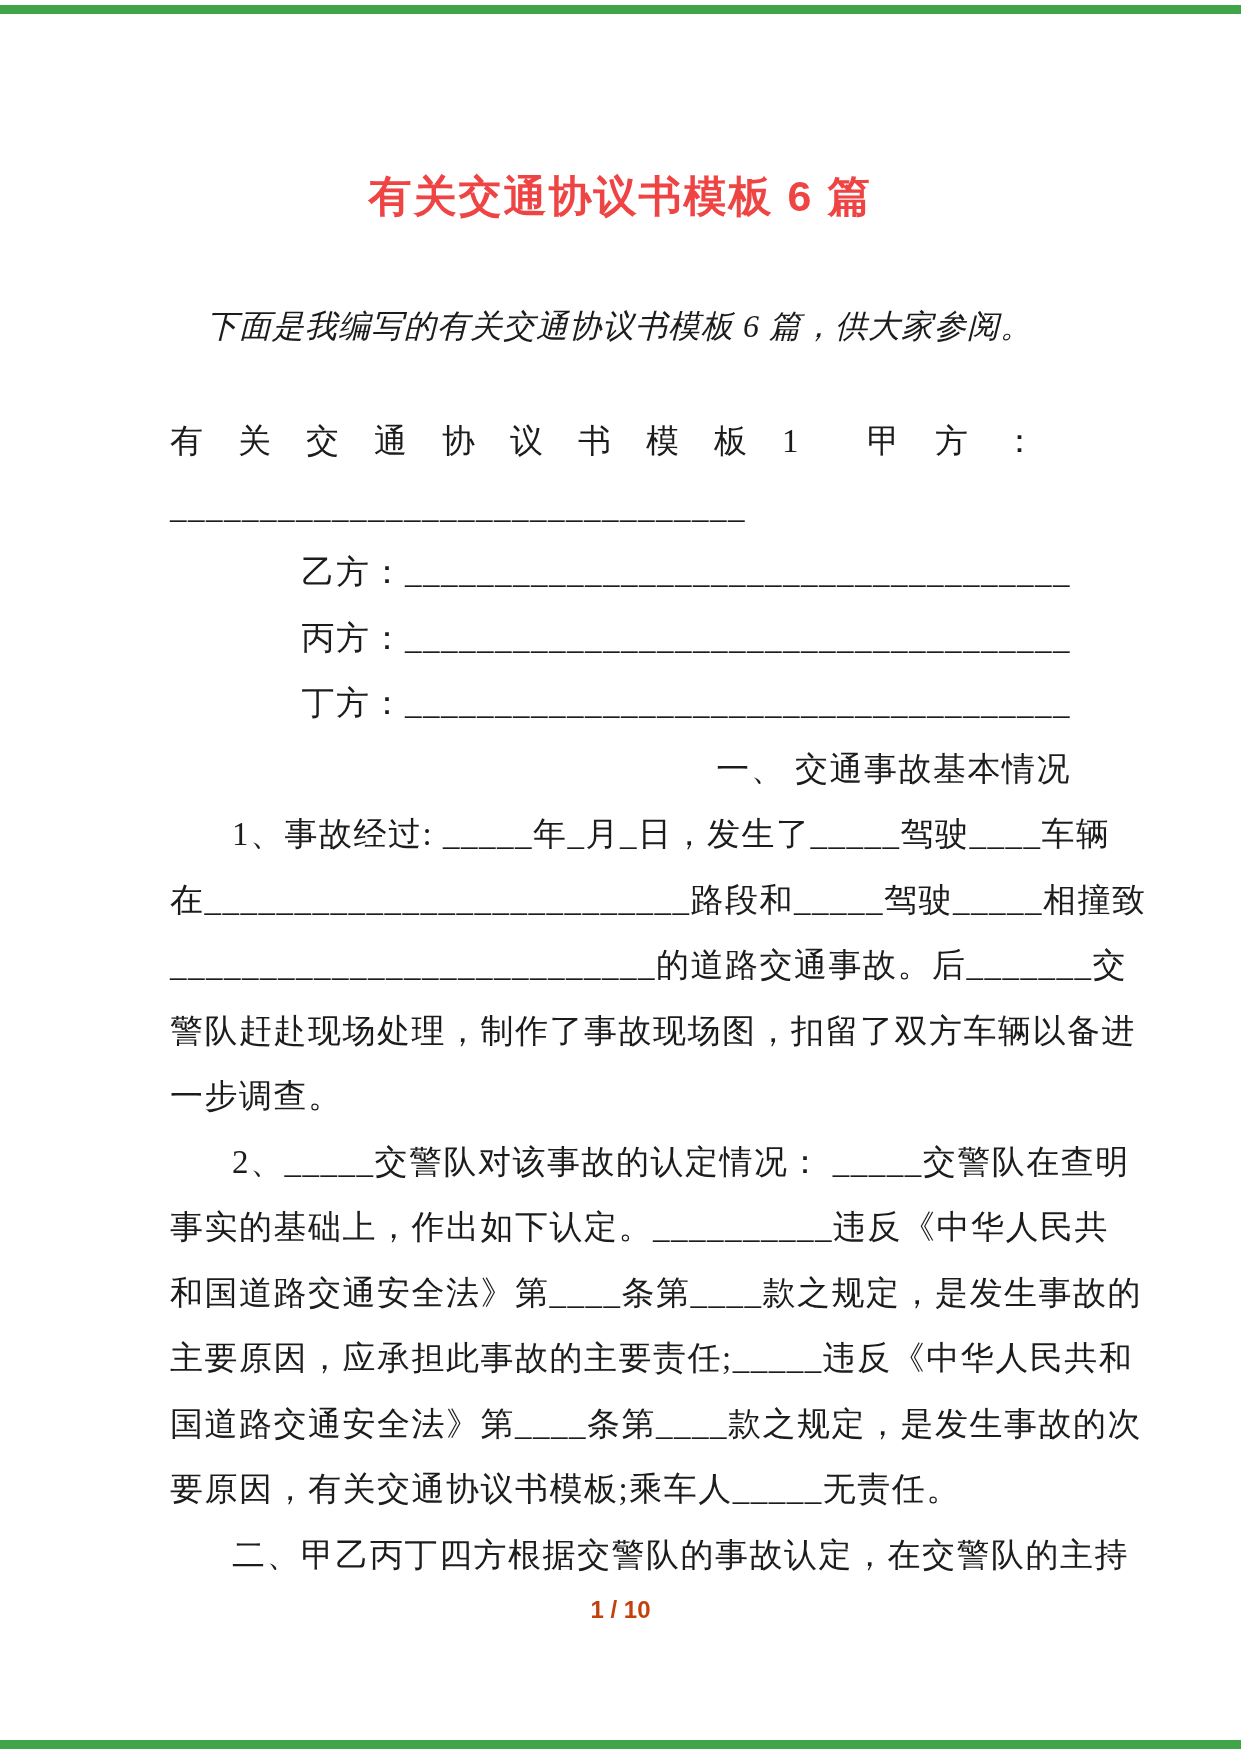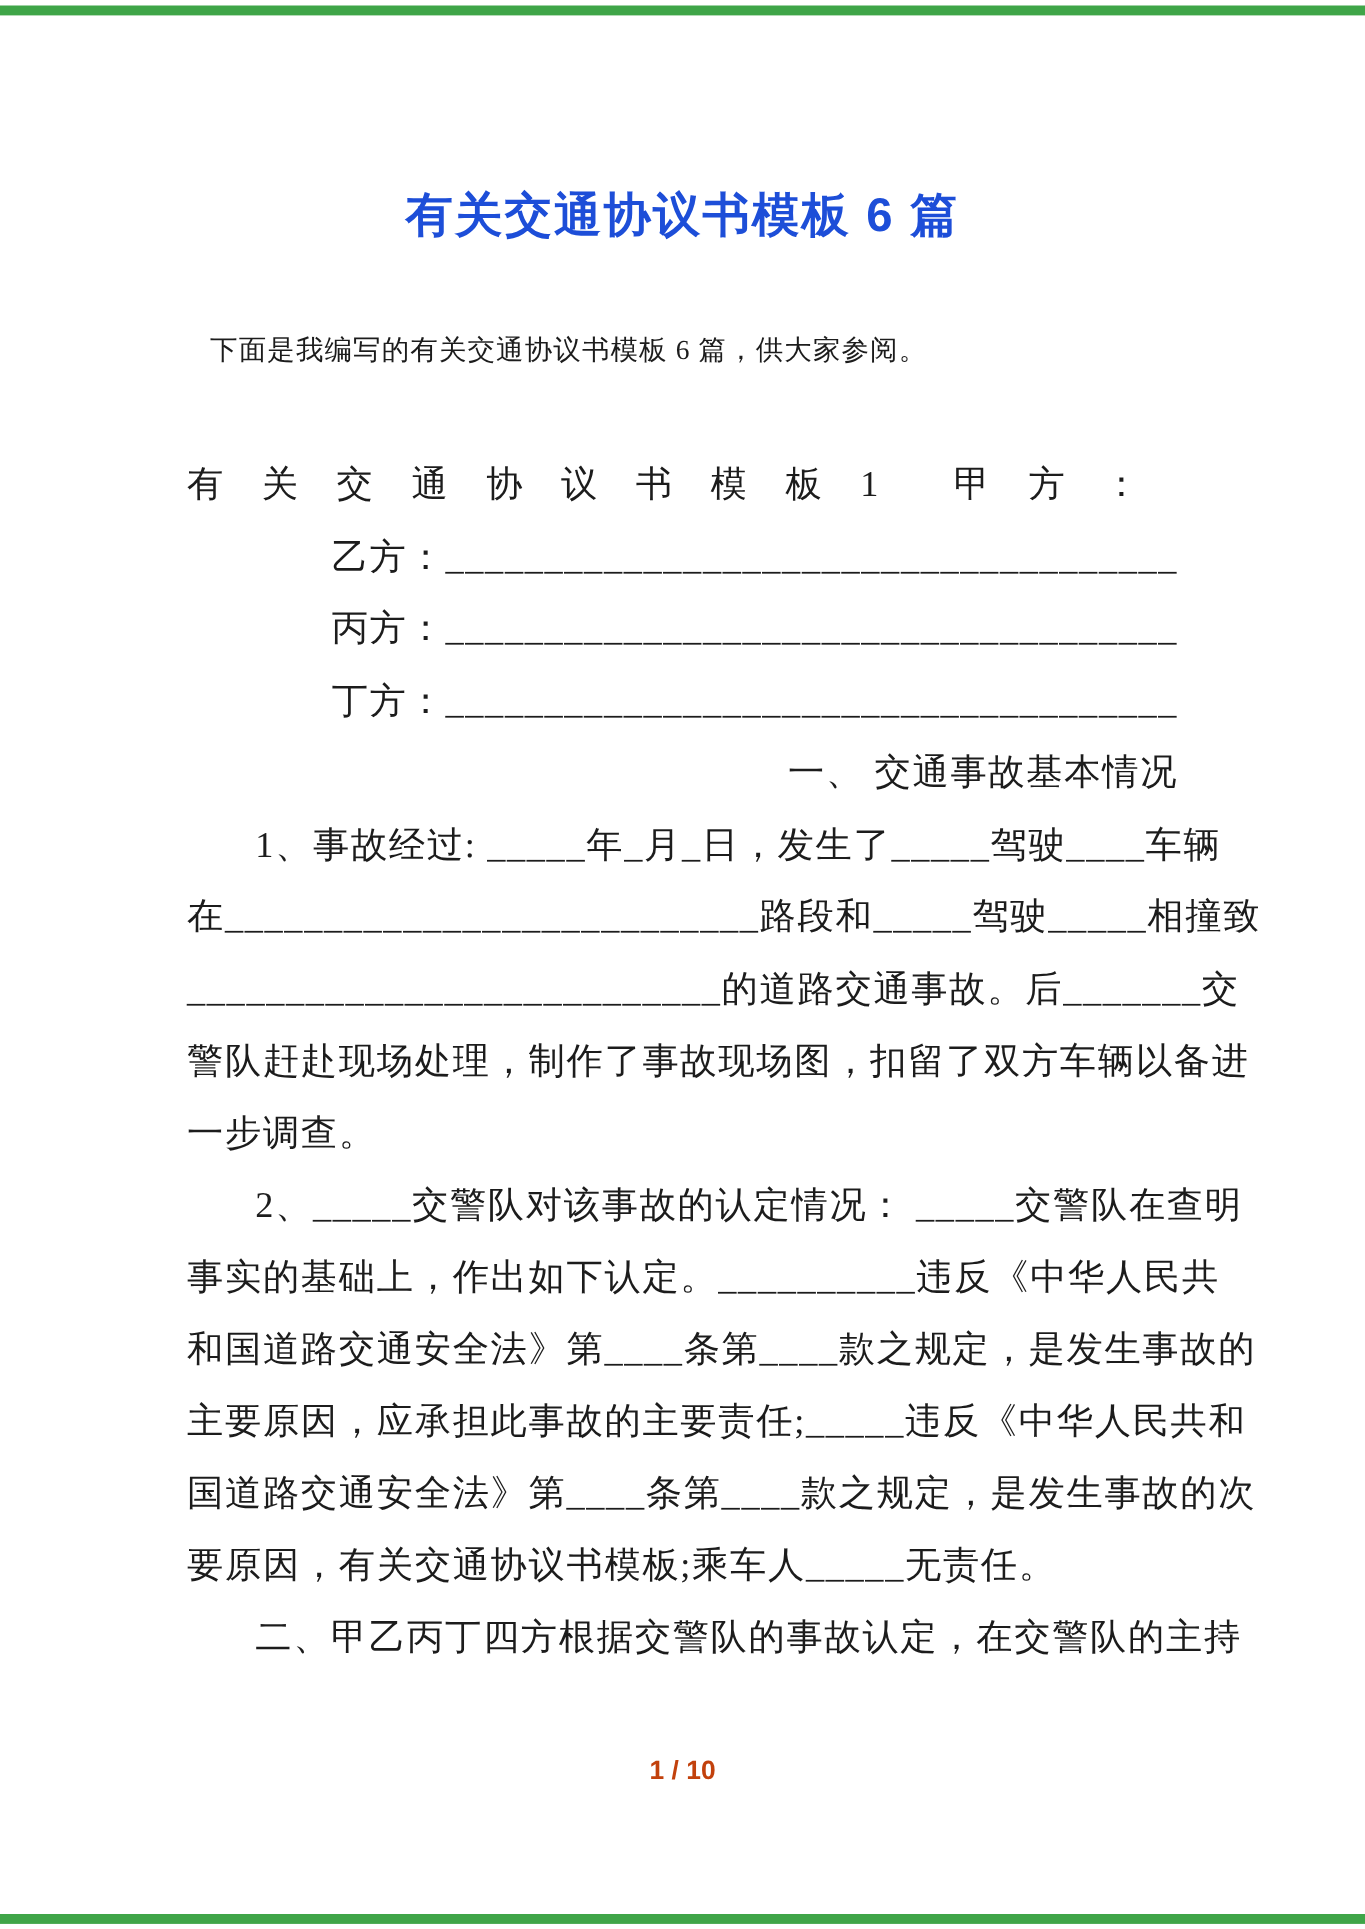--- a/index.html
+++ b/index.html
@@ -24,34 +24,35 @@
   .doc-title{
     position:absolute;
     top:134px;
     left:0;
     width:100%;
     text-align:center;
     font-family:"Liberation Sans","DejaVu Sans",sans-serif;
     font-weight:bold;
     font-size:43px;
     letter-spacing:2px;
-    color:#1d4ed8;
+    color:#ef4444;
     line-height:66px;
     white-space:pre;
   }
   .intro{
     position:absolute;
     top:270px;
-    left:159px;
+    left:174px;
     width:901px;
-    font-size:25px;
+    font-size:32px;
     line-height:48px;
     text-indent:32px;
     letter-spacing:1px;
     white-space:pre;
+    font-style:italic;
   }
   .body-block{
     position:absolute;
     top:409px;
     left:170px;
     width:901px;
     font-size:33px;
   }
   .bline{
     height:65.5px;
@@ -94,20 +95,21 @@
 
   <p class="intro">下面是我编写的有关交通协议书模板 6 篇，供大家参阅。</p>
 
   <div class="body-block">
 
     <div class="bline heading-row">
       <span class="spread">有关交通协议书模板1</span>
       <span class="spread">甲方：</span>
     </div>
 
+    <div class="bline">________________________________</div>
     <div class="bline indent-1">乙方：_____________________________________</div>
     <div class="bline indent-1">丙方：_____________________________________</div>
     <div class="bline indent-1">丁方：_____________________________________</div>
     <div class="bline indent-1">一、 交通事故基本情况</div>
     <div class="bline indent-2">1、事故经过: _____年_月_日，发生了_____驾驶____车辆</div>
     <div class="bline">在___________________________路段和_____驾驶_____相撞致</div>
     <div class="bline">___________________________的道路交通事故。后_______交</div>
     <div class="bline">警队赶赴现场处理，制作了事故现场图，扣留了双方车辆以备进</div>
     <div class="bline">一步调查。</div>
     <div class="bline indent-2">2、_____交警队对该事故的认定情况： _____交警队在查明</div>

